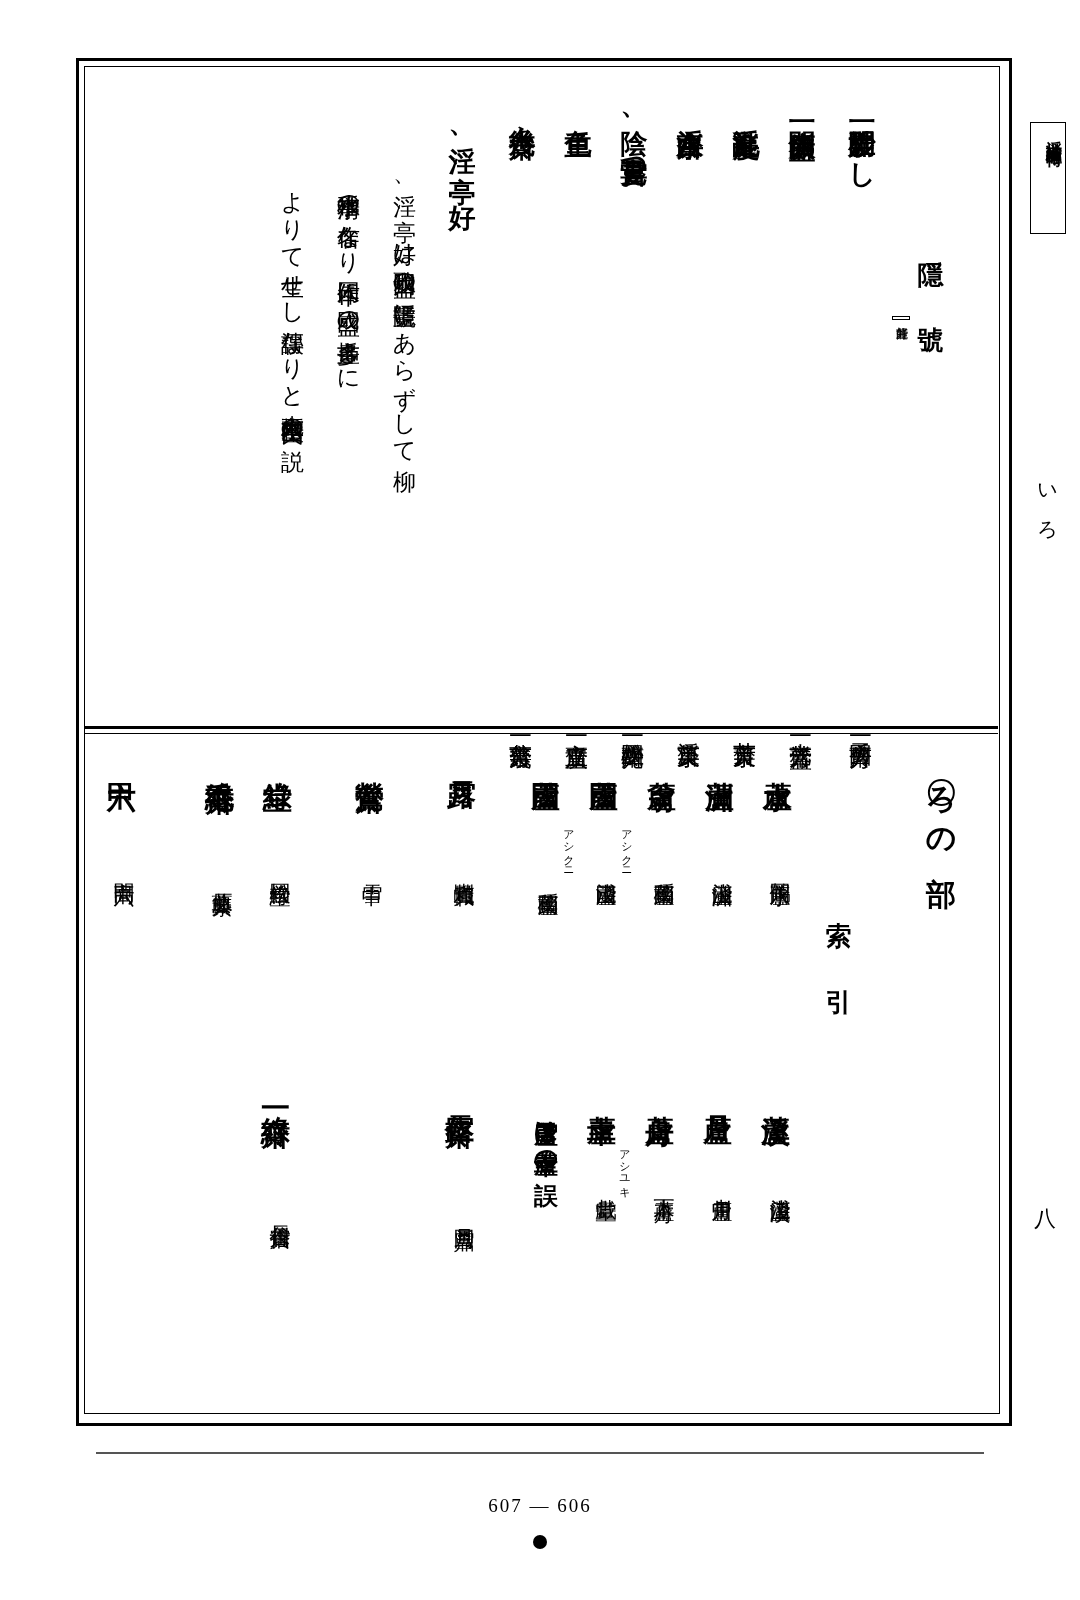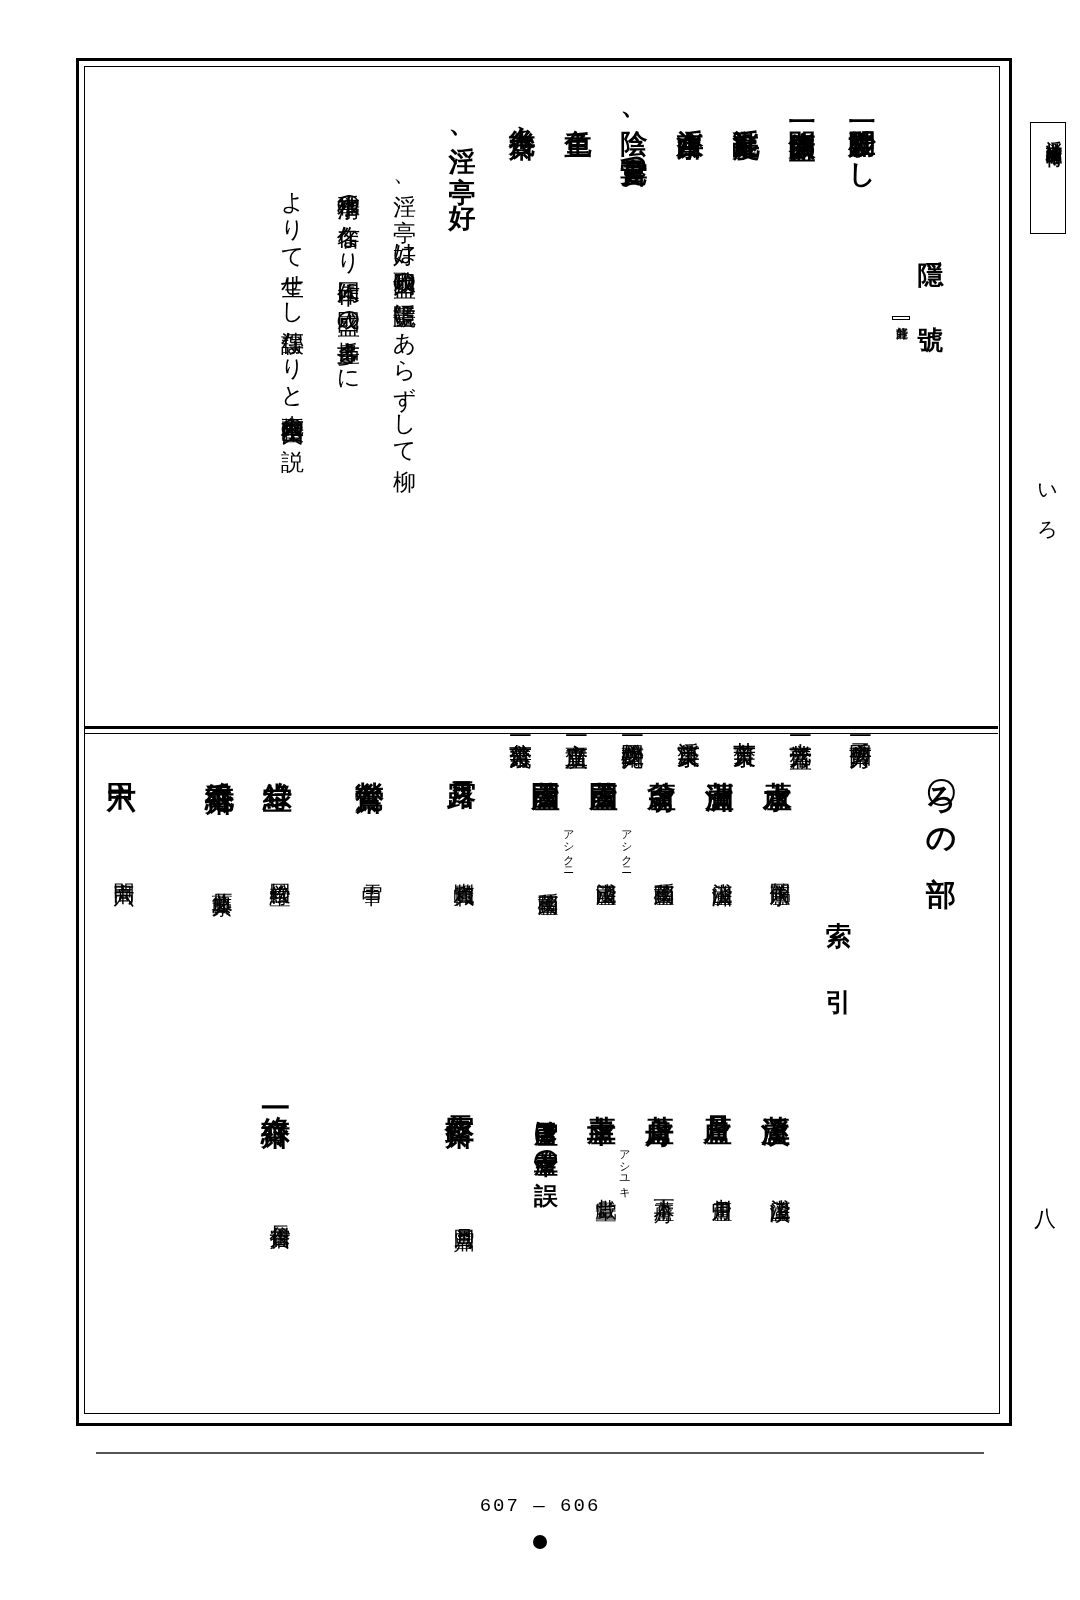--- a/index.html
+++ b/index.html
@@ -41,21 +41,21 @@
   .bot-title{position:absolute;right:26px;top:14px;font-size:30px;letter-spacing:10px;font-weight:bold;}
   .bot-index{position:absolute;right:130px;top:160px;font-size:26px;letter-spacing:22px;font-weight:bold;}
 
   .entry{position:absolute;}
   .entry .name{font-size:29px;font-weight:bold;letter-spacing:1px;}
   .entry .val{font-size:21px;letter-spacing:1px;}
   .entry .kana{font-size:11px;letter-spacing:0;}
 
   
   .rule-bot{position:absolute;left:96px;top:1452px;width:888px;height:0;border-top:2px solid #555;}
-  .folio{position:absolute;left:0;top:1495px;width:1080px;text-align:center;font-size:19px;letter-spacing:2px;font-family:Liberation Mono, monospace;}
+  .folio{position:absolute;left:0;top:1495px;width:1080px;text-align:center;font-size:19px;letter-spacing:2px;font-family:Liberation Serif, serif;}
   .dot{position:absolute;left:50%;top:1535px;width:14px;height:14px;margin-left:-7px;border-radius:50%;background:#000;}
 </style>
 </head>
 <body>
 
 <div class="page">
 
   <div class="frame-outer"></div>
   <div class="frame-inner"></div>
   <div class="divider"></div>

